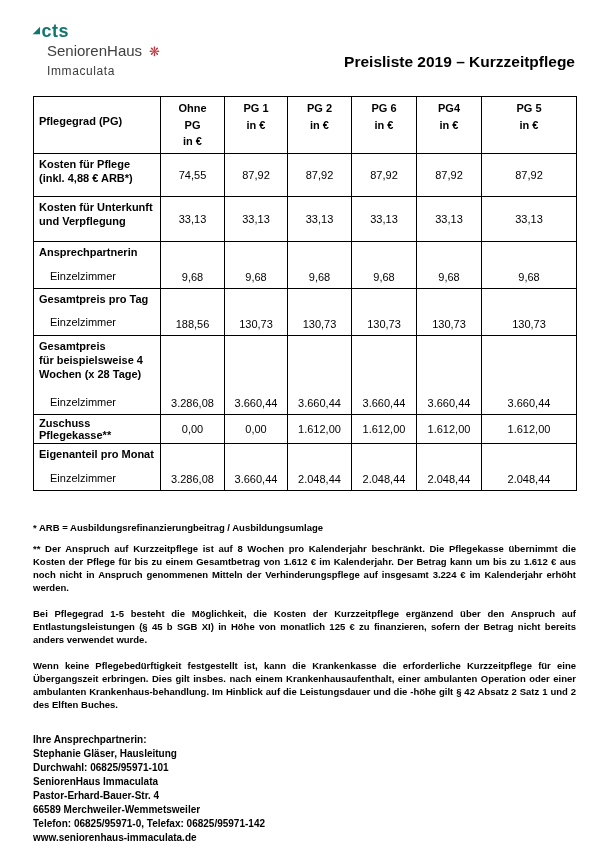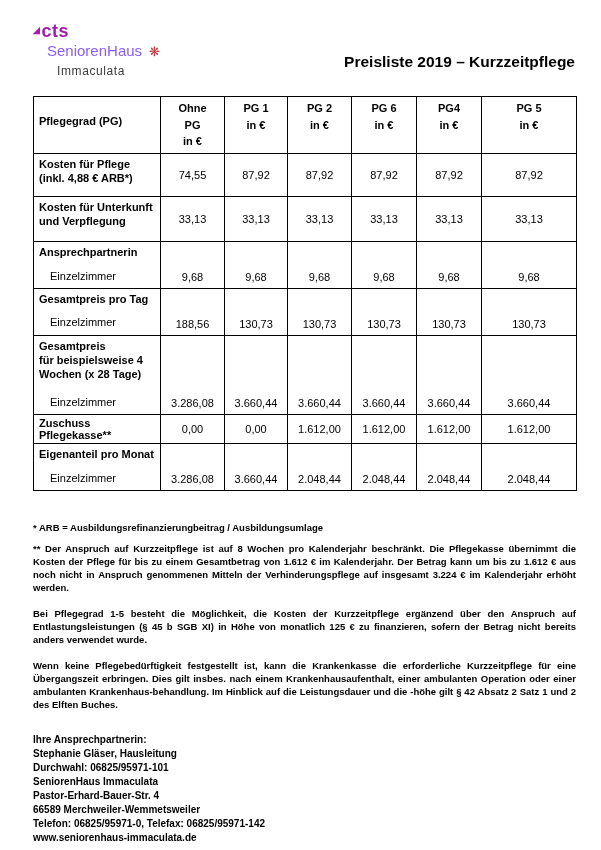--- a/index.html
+++ b/index.html
@@ -4,26 +4,26 @@
 <style>
   html,body{margin:0;padding:0;background:#e8e8e8;}
   .page{
     width:601px;height:850px;background:#ffffff;box-sizing:border-box;
     padding:22px 26px 0 33px;margin:0 auto;position:relative;
     font-family:"Liberation Sans", sans-serif;color:#000;
   }
   
   .hdr{display:flex;justify-content:space-between;align-items:flex-start;height:62px;}
   .logo{line-height:1;}
-  .logo-cts{color:#a21caf;font-weight:bold;font-size:18px;letter-spacing:.5px;}
+  .logo-cts{color:#0f766e;font-weight:bold;font-size:18px;letter-spacing:.5px;}
   .logo-cts .tri{font-size:9px;vertical-align:4px;margin-right:1px;}
   .logo-name-row{margin-left:14px;margin-top:3px;white-space:nowrap;}
-  .logo-name{color:#8b5cf6;font-size:15px;}
+  .logo-name{color:#404040;font-size:15px;}
   .logo-swirl{color:#c0393f;font-size:13px;margin-left:7px;}
-  .logo-sub{color:#3c3c3c;font-size:12px;margin-left:24px;margin-top:6px;letter-spacing:.6px;}
+  .logo-sub{color:#3c3c3c;font-size:12px;margin-left:14px;margin-top:6px;letter-spacing:.6px;}
   .doc-title{font-size:15.5px;font-weight:bold;margin-top:31px;white-space:nowrap;}
   
   table.tbl{border-collapse:collapse;width:543px;margin-top:12px;table-layout:fixed;}
   .tbl td,.tbl th{border:1px solid #000;font-size:11px;box-sizing:border-box;overflow:hidden;}
   table.tbl{border:1.5px solid #000;}
   col.c0{width:127px;}col.c1{width:64px;}col.c2{width:63px;}col.c3{width:64px;}
   col.c4{width:65px;}col.c5{width:65px;}col.c6{width:95px;}
   th.corner{text-align:left;vertical-align:top;padding:18px 5px;font-weight:bold;}
   th.colh{text-align:center;vertical-align:top;padding:3px 12px;font-weight:bold;line-height:1.5;}
   td.lbl{text-align:left;vertical-align:top;padding:3px 5px 5px 5px;font-weight:bold;line-height:1.3;}

